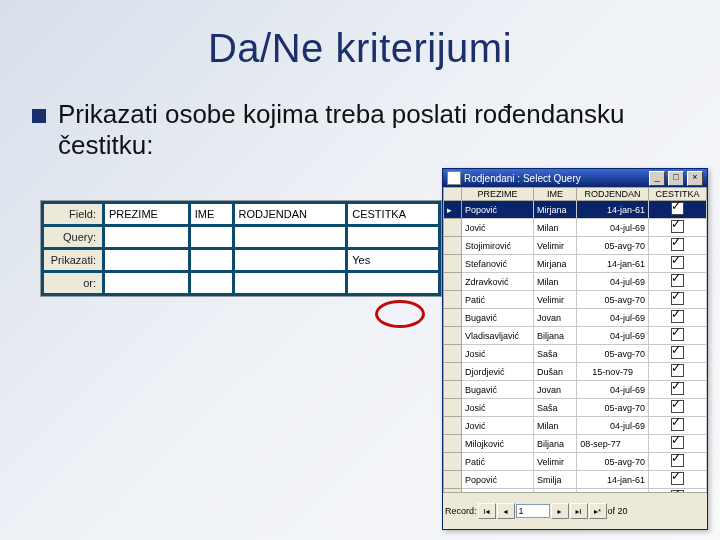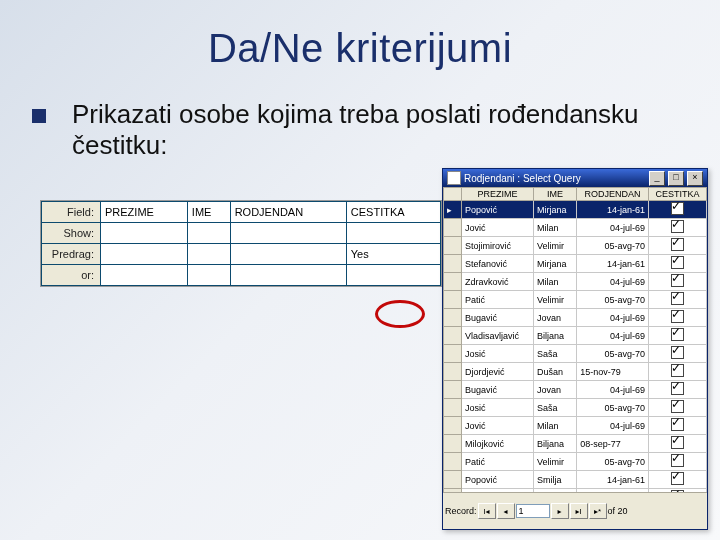--- a/index.html
+++ b/index.html
@@ -1,26 +1,26 @@
 <!DOCTYPE html>
 <html><head>
 <meta charset="utf-8">
 <style>
   html,body{margin:0;padding:0;width:720px;height:540px;font-family:Tahoma,Verdana,sans-serif;overflow:hidden}
   body{background:linear-gradient(135deg,#d7dfea 0%,#eef1f6 45%,#f8f9fb 100%)}
   .slide{position:relative;width:720px;height:540px;padding:26px 32px 0 32px;box-sizing:border-box}
   .title{font-size:40px;color:#1a2f6b;text-align:center;margin:0 0 28px 0;font-weight:400;letter-spacing:.5px}
-  .bullet-row{display:flex;gap:26px;align-items:flex-start;margin-bottom:2px}
+  .bullet-row{display:flex;gap:12px;align-items:flex-start;margin-bottom:2px}
   .bullet-sq{width:14px;height:14px;background:#1a2f6b;margin-top:10px;flex:0 0 auto}
   .bullet-text{font-size:26px;color:#111}
 
   
   .qgrid{position:absolute;left:40px;top:200px;width:400px;border:1px solid #999;background:#fff;font-size:11px}
   .qgrid table{border-collapse:collapse;width:100%}
-  .qgrid td,.qgrid th{border:1px solid #0c4a6e;padding:2px 4px;height:16px;background:#fff;vertical-align:middle}
+  .qgrid td,.qgrid th{border:3px solid #0c4a6e;padding:2px 4px;height:16px;background:#fff;vertical-align:middle}
   .qgrid .lab{background:#ece9d8;width:48px;color:#222;text-align:right;padding-right:6px;font-weight:normal}
   .qgrid .ck{text-align:center}
   .chk{display:inline-block;width:11px;height:11px;border:1px solid #444;position:relative;background:#fff}
   .chk.on::after{content:"✓";position:absolute;left:-1px;top:-4px;font-size:12px;color:#000}
   .ring{position:absolute;border:3px solid #c20808;border-radius:50%;width:44px;height:22px;left:334px;top:99px;pointer-events:none}
 
   
   .win{position:absolute;right:12px;top:168px;width:264px;border:1px solid #0a246a;background:#ece9d8;font-size:9px;box-shadow:2px 2px 5px rgba(0,0,0,.25)}
   .titlebar{height:18px;background:linear-gradient(#3a6ad9,#0a246a);color:#fff;display:flex;align-items:center;padding:0 4px;gap:3px}
   .titlebar .ico{width:12px;height:12px;background:#fff;border:1px solid #888}
@@ -53,28 +53,28 @@
     <table>
       <tbody>
           <tr>
         <th class="lab">Field:</th>
         <td>PREZIME</td>
         <td>IME</td>
         <td>RODJENDAN</td>
         <td>CESTITKA</td>
       </tr>
       <tr>
-        <th class="lab">Show:</th>
+        <th class="lab">Query:</th>
         <td></td>
             <td></td>
             <td></td>
             <td></td>
       </tr>
       <tr>
-        <th class="lab">Predrag:</th>
+        <th class="lab">Prikazati:</th>
         <td></td>
         <td></td>
         <td></td>
         <td>Yes</td>
       </tr>
       <tr>
         <th class="lab">or:</th>
         <td></td>
             <td></td>
             <td></td>
@@ -165,21 +165,21 @@
               <td class="rs"></td>
               <td>Josić</td>
               <td>Saša</td>
               <td style="text-align:right">05-avg-70</td>
               <td class="ckc"><span class="chk on"></span></td>
             </tr>
             <tr>
               <td class="rs"></td>
               <td>Djordjević</td>
               <td>Dušan</td>
-              <td style="text-align:left">15-nov-79</td>
+              <td style="text-align:center">15-nov-79</td>
               <td class="ckc"><span class="chk on"></span></td>
             </tr>
             <tr>
               <td class="rs"></td>
               <td>Bugavić</td>
               <td>Jovan</td>
               <td style="text-align:right">04-jul-69</td>
               <td class="ckc"><span class="chk on"></span></td>
             </tr>
             <tr>

